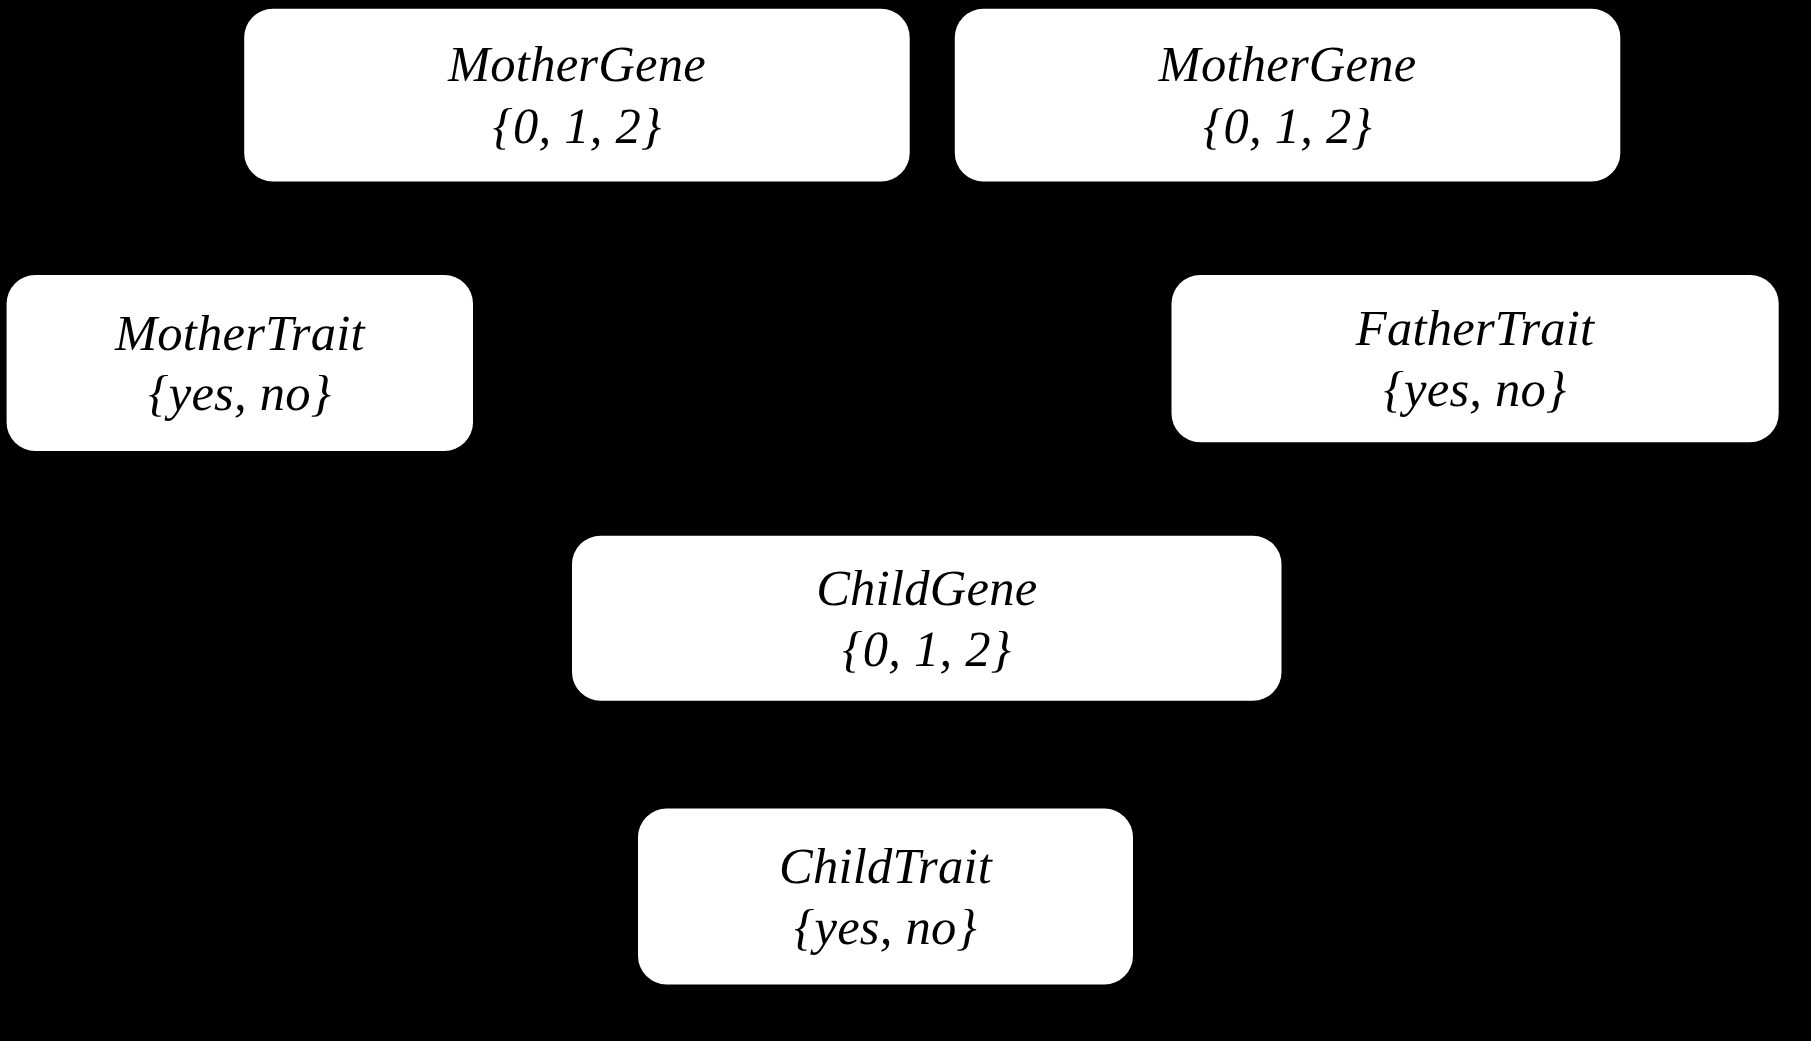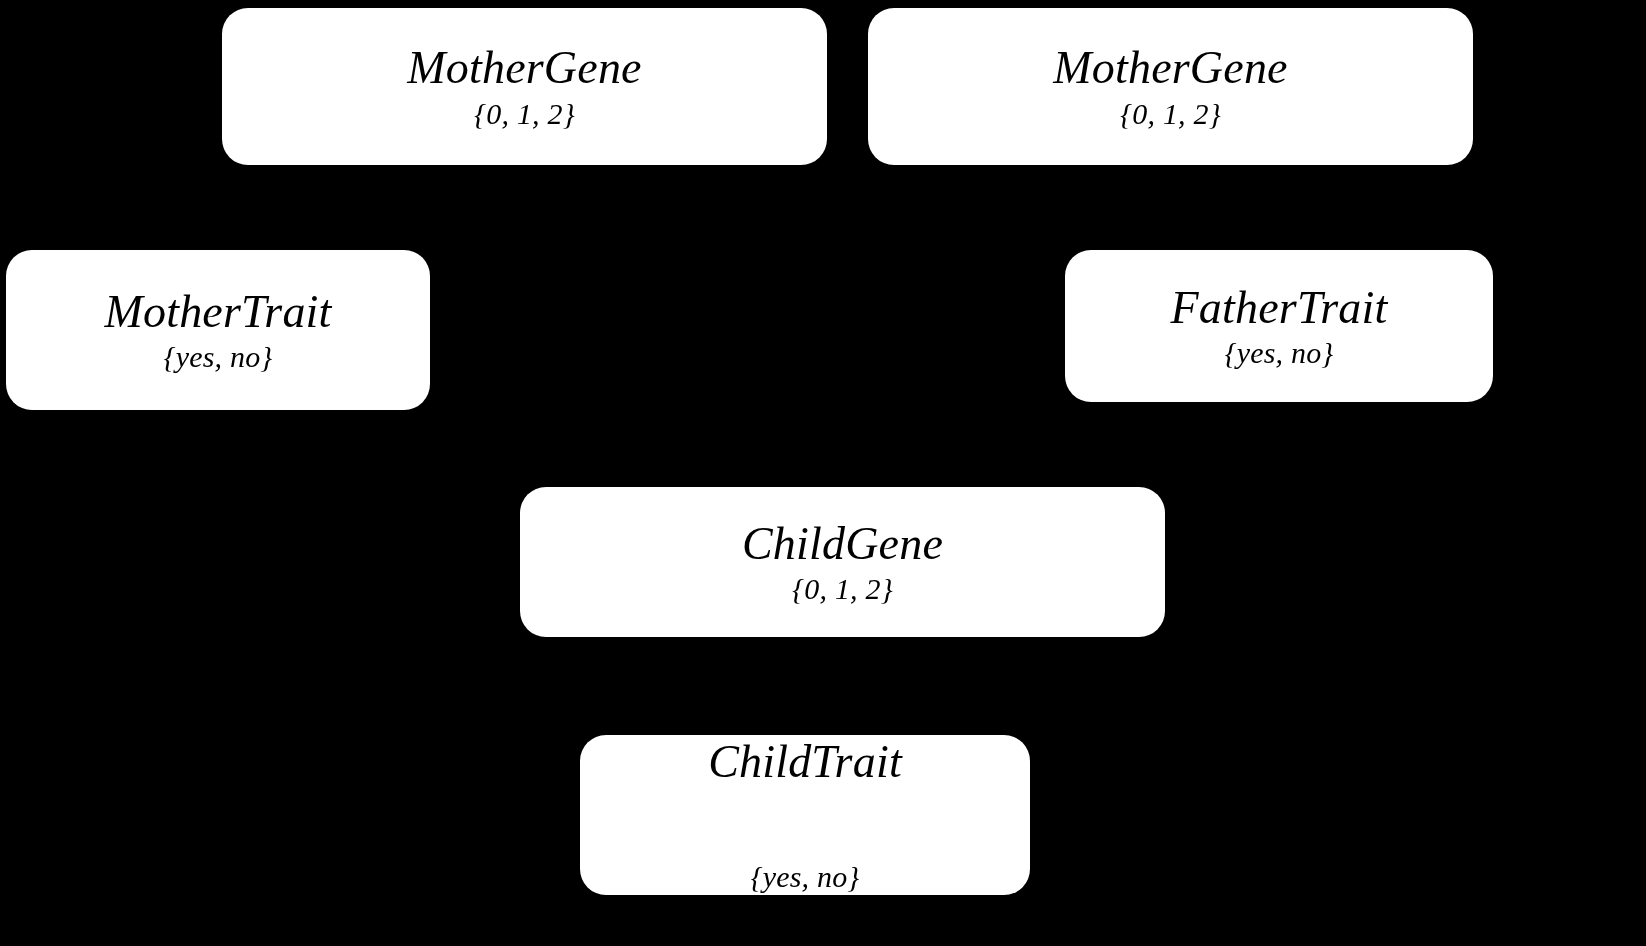--- a/index.html
+++ b/index.html
@@ -30,33 +30,33 @@
     text-align: center;
   }
   .node-label {
     font-style: italic;
     font-size: 46px;
     letter-spacing: 0.2px;
     white-space: nowrap;
   }
   .node-domain {
     font-style: italic;
-    font-size: 30px;
+    font-size: 46px;
     letter-spacing: 0.2px;
     white-space: nowrap;
     margin-top: 2px;
   }
 
   
   #node-mother-gene  { left: 222px; top: 8px;   width: 605px; height: 157px; }
   #node-father-gene  { left: 868px; top: 8px;   width: 605px; height: 157px; }
   #node-mother-trait { left: 6px;   top: 250px; width: 424px; height: 160px; }
-  #node-father-trait { left: 1065px;top: 250px; width: 428px; height: 152px; }
+  #node-father-trait { left: 1065px;top: 250px; width: 552px; height: 152px; }
   #node-child-gene   { left: 520px; top: 487px; width: 645px; height: 150px; }
-  #node-child-trait  { left: 580px; top: 735px; width: 450px; height: 160px; justify-content: space-between; }
+  #node-child-trait  { left: 580px; top: 735px; width: 450px; height: 160px; }
 </style>
 </head>
 <body>
 
 <div id="canvas">
 
   <div class="node" id="node-mother-gene">
     <div class="node-label">MotherGene</div>
     <div class="node-domain">{0, 1, 2}</div>
   </div>

